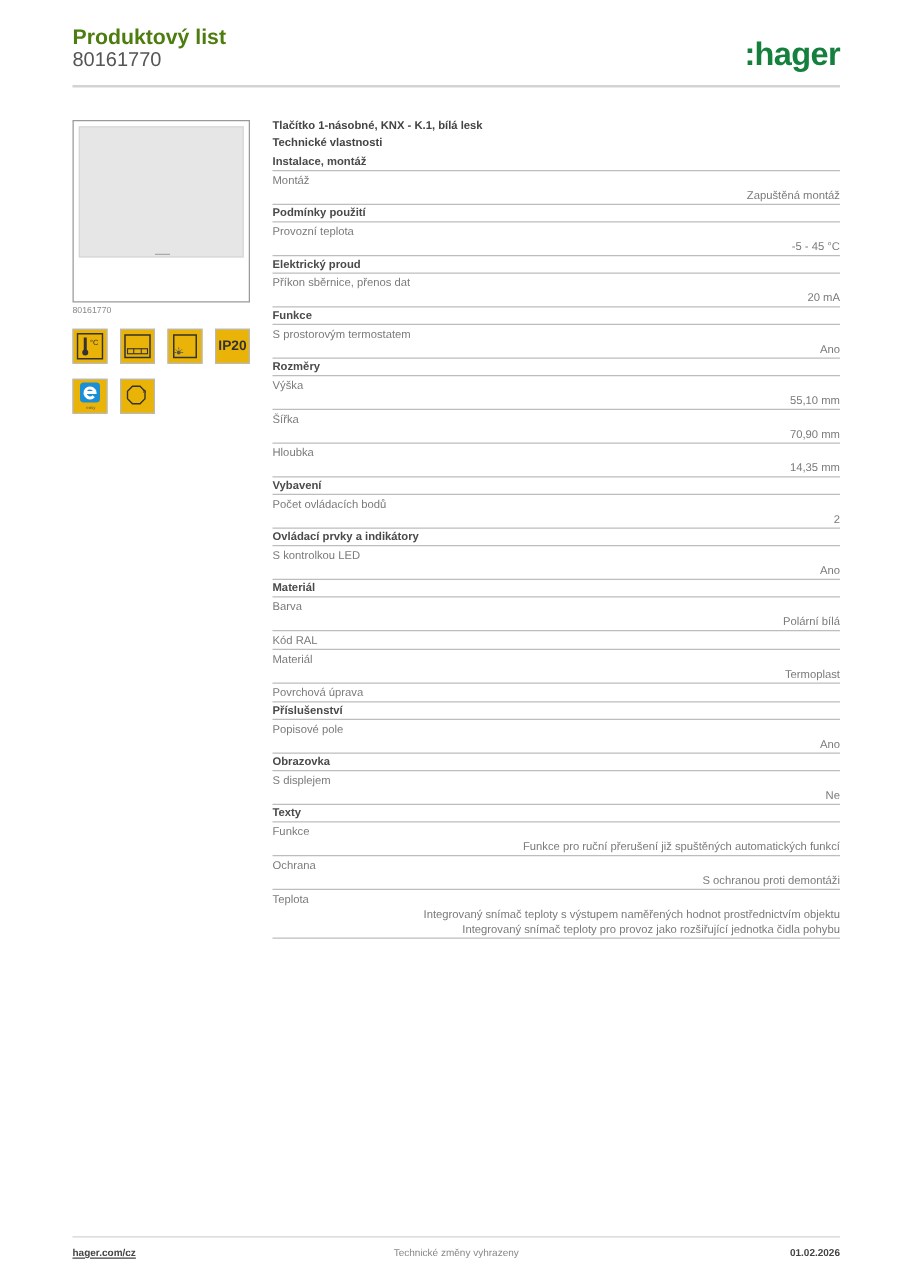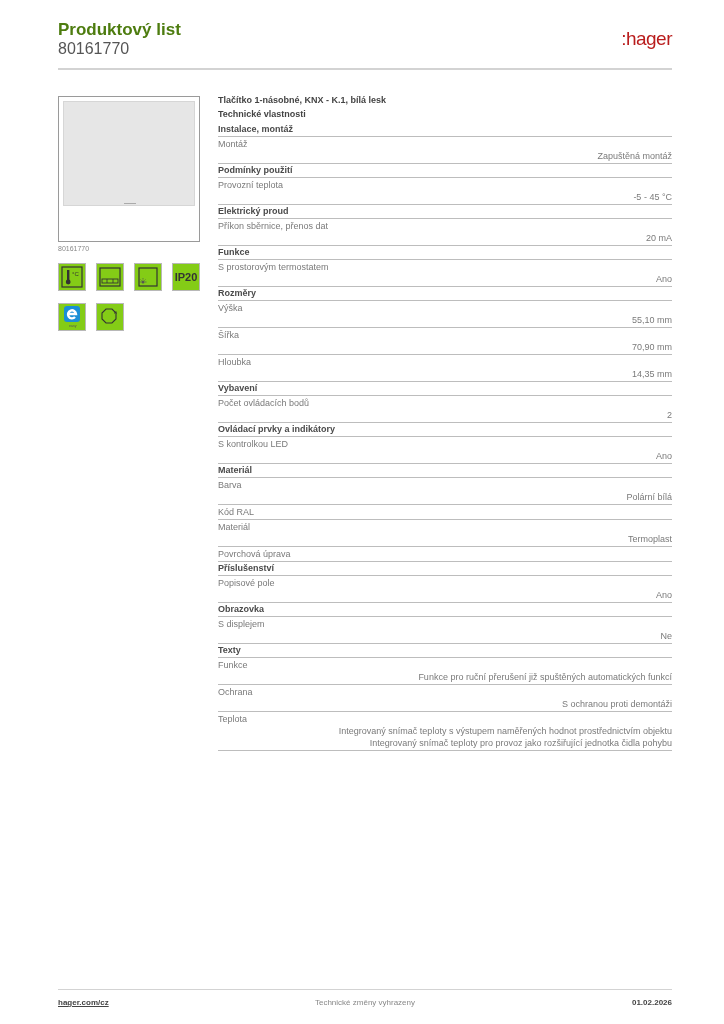--- a/index.html
+++ b/index.html
@@ -2,30 +2,30 @@
 <html><head>
 <meta charset="utf-8">
 <style>
   * { box-sizing: border-box; margin: 0; padding: 0; }
   html, body { width: 724px; height: 1024px; background: #ffffff; }
   body { font-family: "Liberation Sans", sans-serif; color: #3c3c3c; position: relative; overflow: hidden; }
 
   .header { position: absolute; left: 58px; top: 20px; width: 614px; height: 50px; }
   .header .title { font-size: 17px; font-weight: bold; color: #4d7c0f; line-height: 20px; }
   .header .code { font-size: 16px; color: #555; line-height: 18px; }
-  .logo { position: absolute; right: 0; top: 8px; font-size: 19px; font-weight: normal; color: #b91c1c; letter-spacing: -0.5px; }
+  .logo { position: absolute; right: 0; top: 8px; font-size: 26px; font-weight: bold; color: #15803d; letter-spacing: -0.5px; }
   .header-rule { position: absolute; left: 58px; top: 68px; width: 614px; height: 2px; background: #d3d3d3; }
 
   .left { position: absolute; left: 58px; top: 96px; width: 144px; }
   .product-frame { width: 142px; height: 146px; border: 1px solid #9a9a9a; position: relative; background: #fff; }
   .product-img { position: absolute; left: 4px; top: 4px; width: 132px; height: 105px; background: #e6e6e6; border: 1px solid #d6d6d6; }
   .product-img .btm { position: absolute; left: 60px; bottom: 1px; width: 12px; height: 1px; background: #aaa; }
   .left .caption { font-size: 7px; color: #888; margin-top: 3px; }
   .icons { display: grid; grid-template-columns: repeat(4, 28px); column-gap: 10px; row-gap: 12px; margin-top: 11px; }
-  .icon-box { width: 28px; height: 28px; border: 1px solid #b8b8b8; display: flex; align-items: center; justify-content: center; background: #84cc16; }
+  .icon-box { width: 28px; height: 28px; border: 1px solid #b8b8b8; display: flex; align-items: center; justify-content: center; background: #eab308; }
   .icon-box.ip { font-size: 11px; font-weight: bold; color: #333; }
 
   .main { position: absolute; left: 218px; top: 95px; width: 454px; }
   .prod-name { font-size: 9px; font-weight: bold; color: #444; height: 14px; }
   .tech-title { font-size: 9px; font-weight: bold; color: #444; height: 14px; }
   .section { margin-top: 0; }
   .section-head { font-size: 9px; font-weight: bold; color: #4a4a4a; line-height: 12px; border-bottom: 1px solid #bdbdbd; padding-bottom: 1px; }
   .row { display: flex; justify-content: space-between; font-size: 9px; color: #7a7a7a; line-height: 12px; border-bottom: 1px solid #bdbdbd; padding-top: 1px; padding-bottom: 1px; flex-direction: column; }
   .row .k { flex: 0 0 auto; }
   .row .v { text-align: right; flex: 1 1 auto; padding-left: 20px; }

